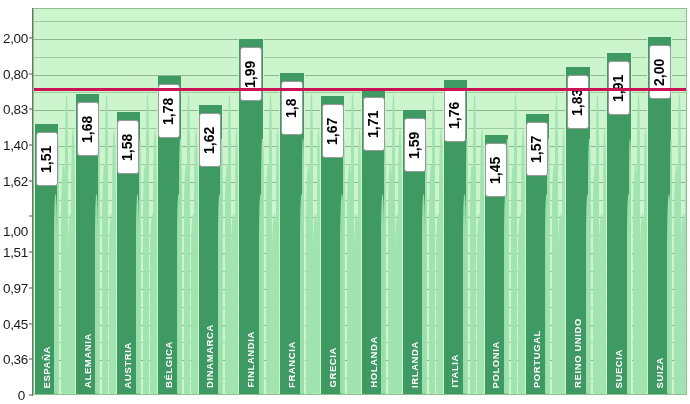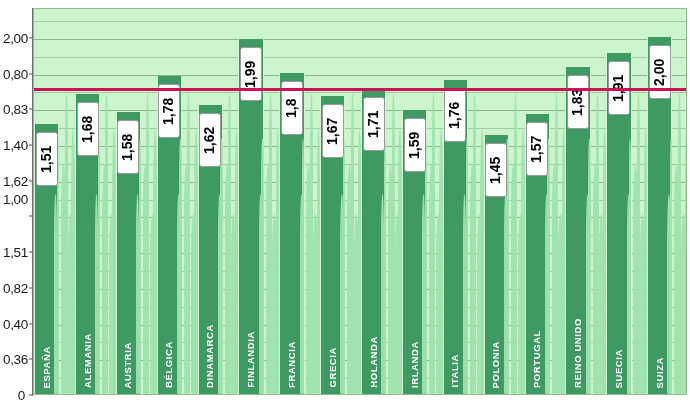--- a/index.html
+++ b/index.html
@@ -137,27 +137,27 @@
 </head>
 <body>
 
 <div id="chart-root">
 
   <div id="y-axis">
       <div class="ytick-label" style="top: 395px; right: 8px;">0</div>
       <div class="ytick-mark" style="top: 395px;"></div>
       <div class="ytick-label" style="top: 359.286px;">0,36</div>
       <div class="ytick-mark" style="top: 359.286px;"></div>
-      <div class="ytick-label" style="top: 323.571px;">0,40</div>
+      <div class="ytick-label" style="top: 323.571px;">0,45</div>
       <div class="ytick-mark" style="top: 323.571px;"></div>
-      <div class="ytick-label" style="top: 287.857px;">0,82</div>
+      <div class="ytick-label" style="top: 287.857px;">0,97</div>
       <div class="ytick-mark" style="top: 287.857px;"></div>
       <div class="ytick-label" style="top: 252.143px;">1,51</div>
       <div class="ytick-mark" style="top: 252.143px;"></div>
-      <div class="ytick-label" style="top: 199px;">1,00</div>
+      <div class="ytick-label" style="top: 231px;">1,00</div>
       <div class="ytick-mark" style="top: 216.429px;"></div>
       <div class="ytick-label" style="top: 180.714px;">1,62</div>
       <div class="ytick-mark" style="top: 180.714px;"></div>
       <div class="ytick-label" style="top: 145px; text-align: center;">1,40</div>
       <div class="ytick-mark" style="top: 145px;"></div>
       <div class="ytick-label" style="top: 109.286px;">0,83</div>
       <div class="ytick-mark" style="top: 109.286px;"></div>
       <div class="ytick-label" style="top: 73.5714px;">0,80</div>
       <div class="ytick-mark" style="top: 73.5714px;"></div>
       <div class="ytick-label" style="top: 37.8571px;">2,00</div>

